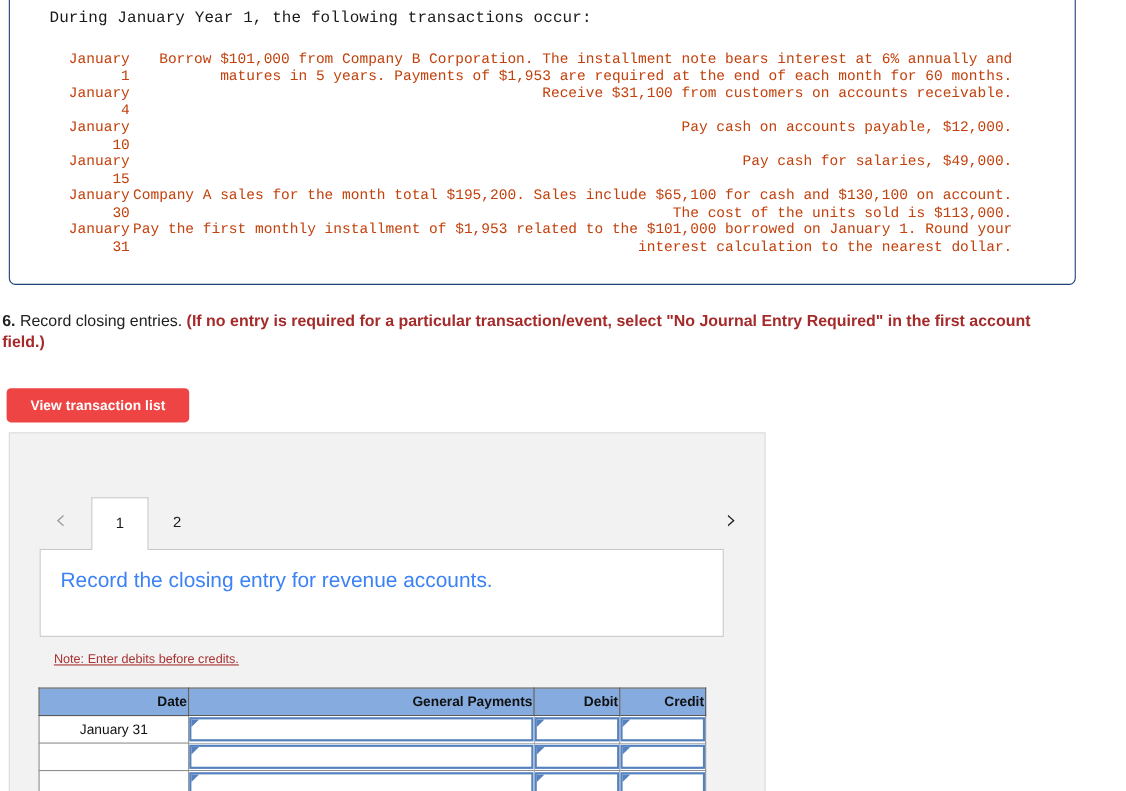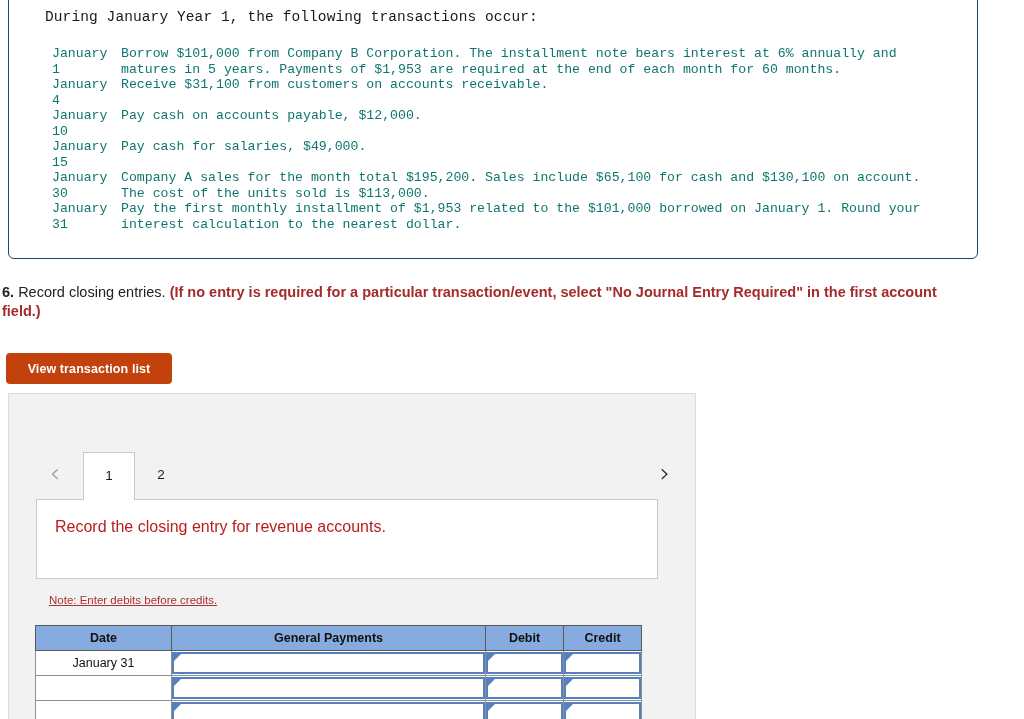--- a/index.html
+++ b/index.html
@@ -41,21 +41,22 @@
     font-family: Liberation Mono, monospace;
   }
   #txn-table {
     position: absolute;
     left: 43px;
     top: 59px;
     border-collapse: collapse;
     font-family: "Liberation Mono", monospace;
     font-size: 13.2px;
     line-height: 15.5px;
-    color: #0f766e;
+    color: #c2410c;
+    text-align: right;
   }
   #txn-table td {
     padding: 0;
     vertical-align: top;
     white-space: pre-wrap;
   }
   #txn-table td.date-col {
     width: 66px;
     padding-right: 3px;
   }
@@ -77,21 +78,21 @@
     font-weight: bold;
   }
 
   
   #view-transaction-list {
     position: absolute;
     left: 6px;
     top: 353px;
     width: 166px;
     height: 31px;
-    background: #c2410c;
+    background: #ef4444;
     color: #ffffff;
     border: none;
     border-radius: 4px;
     font-family: "Liberation Sans", sans-serif;
     font-size: 12.5px;
     font-weight: bold;
     cursor: pointer;
     letter-spacing: 0.1px;
   }
 
@@ -188,22 +189,22 @@
     height: 80px;
     background: #ffffff;
     border: 1px solid #c9c9c9;
     box-sizing: border-box;
     z-index: 1;
   }
   #prompt-text {
     position: absolute;
     left: 18px;
     top: 18px;
-    font-size: 16px;
-    color: #b91c1c;
+    font-size: 19px;
+    color: #3b82f6;
   }
 
   #note-line {
     position: absolute;
     left: 40px;
     top: 200px;
     font-size: 11.5px;
     color: #a83232;
     text-decoration: underline;
   }
@@ -217,21 +218,21 @@
     border-collapse: collapse;
     table-layout: fixed;
   }
   #journal-table th {
     background: #85abdf;
     border: 1px solid #5a5a5a;
     height: 22px;
     font-size: 12.5px;
     font-weight: bold;
     color: #111;
-    text-align: center;
+    text-align: right;
   }
   #journal-table td {
     border: 1px solid #8f8f8f;
     height: 24px;
     padding: 0;
     background: #ffffff;
     font-size: 12.5px;
     color: #111;
     text-align: center;
     vertical-align: middle;

